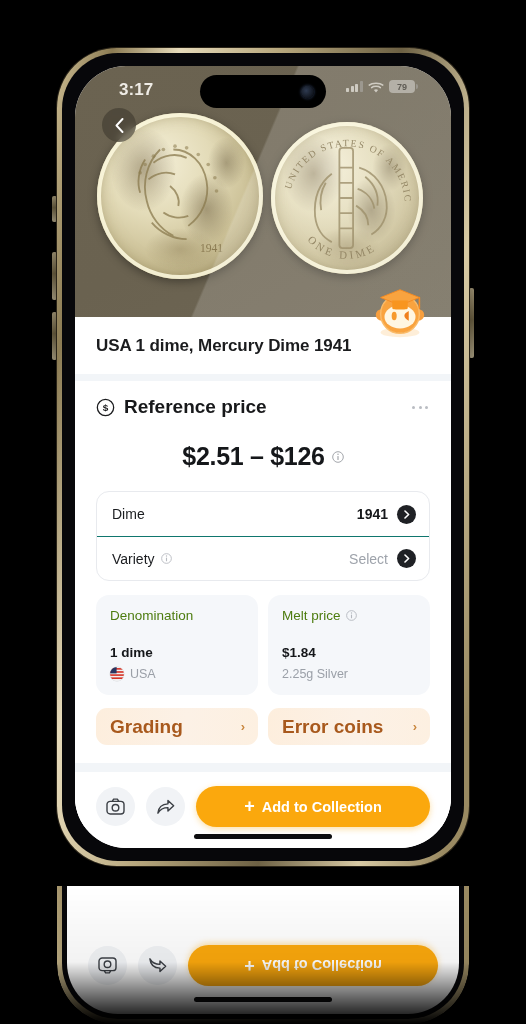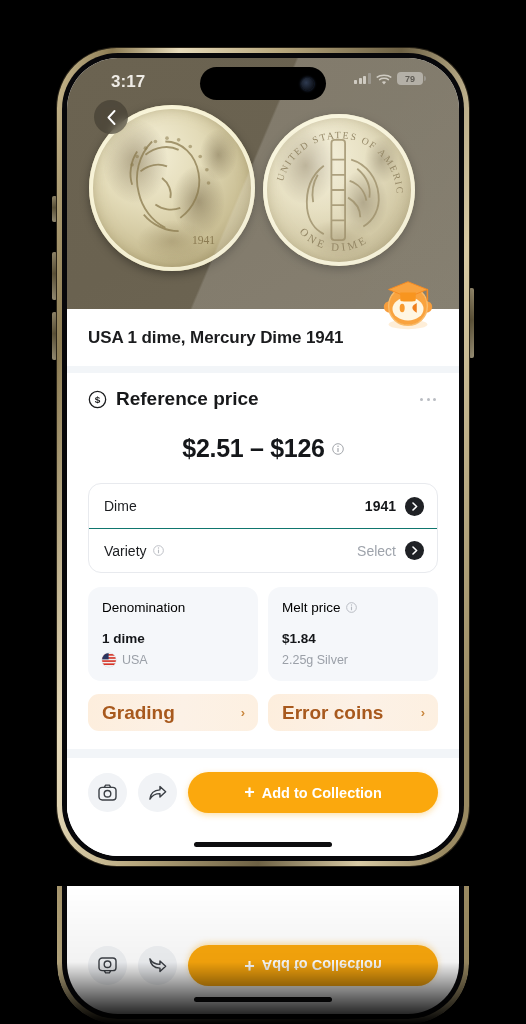--- a/index.html
+++ b/index.html
@@ -16,21 +16,21 @@
     position:absolute; left:57px; top:48px;
     width:412px; height:818px;
     border-radius:60px;
     background:linear-gradient(100deg,#cbbb91 0%,#8c7c54 10%,#e6daba 22%,#b8a87e 40%,#6d6144 62%,#d8caa4 80%,#9a8a62 95%);
     padding:5px;
     box-shadow:0 0 0 1px #2a2418, 0 10px 40px rgba(0,0,0,.8);
   }
   .phone-inner {
     position:relative; width:100%; height:100%;
     border-radius:56px; background:#07070a;
-    padding:5px;
+    padding:13px;
   }
   .screen {
     position:relative; width:100%; height:100%;
     border-radius:51px; overflow:hidden;
     background:#fff;
   }
   
   .btn-side {
     position:absolute;
     background:linear-gradient(180deg,#d7c79d,#8b7c55 45%,#e0d2ac);
@@ -158,21 +158,21 @@
   .lrow-label { font-size:14px; color:#1b1d20; display:flex; align-items:center; gap:6px; flex:1; }
   .lrow-val { font-size:14px; font-weight:bold; color:#15171a; margin-right:9px; }
   .lrow-val.muted { color:#9ea3ab; font-weight:normal;text-align:center; }
   .chev-circle {
     width:19px; height:19px; border-radius:50%; background:#1f2125;
     display:flex; align-items:center; justify-content:center; flex:0 0 auto;
   }
 
   .two-col { display:flex; gap:10px; padding:14px 21px 0; }
   .stat-card { flex:1; background:#f5f7fa; border-radius:13px; padding:13px 14px 14px; position:relative; }
-  .stat-head { font-size:13.5px; color:#000000; display:flex; align-items:center; gap:5px; margin-bottom:16px; }
+  .stat-head { font-size:13.5px; color:#4d7c0f; display:flex; align-items:center; gap:5px; margin-bottom:22px; }
   .stat-main { font-size:13.5px; font-weight:bold; color:#15171a; margin-bottom:7px; }
   .stat-sub { font-size:12.5px; color:#9ba0a8; display:flex; align-items:center; gap:6px; }
   .flag {
     width:14px; height:14px; border-radius:50%; flex:0 0 auto; overflow:hidden;
     box-shadow:0 0 0 .5px rgba(0,0,0,.12);
   }
 
   .two-btn { display:flex; gap:10px; padding:13px 21px 0; }
   .ob {
     flex:1; height:37px; border-radius:11px;

